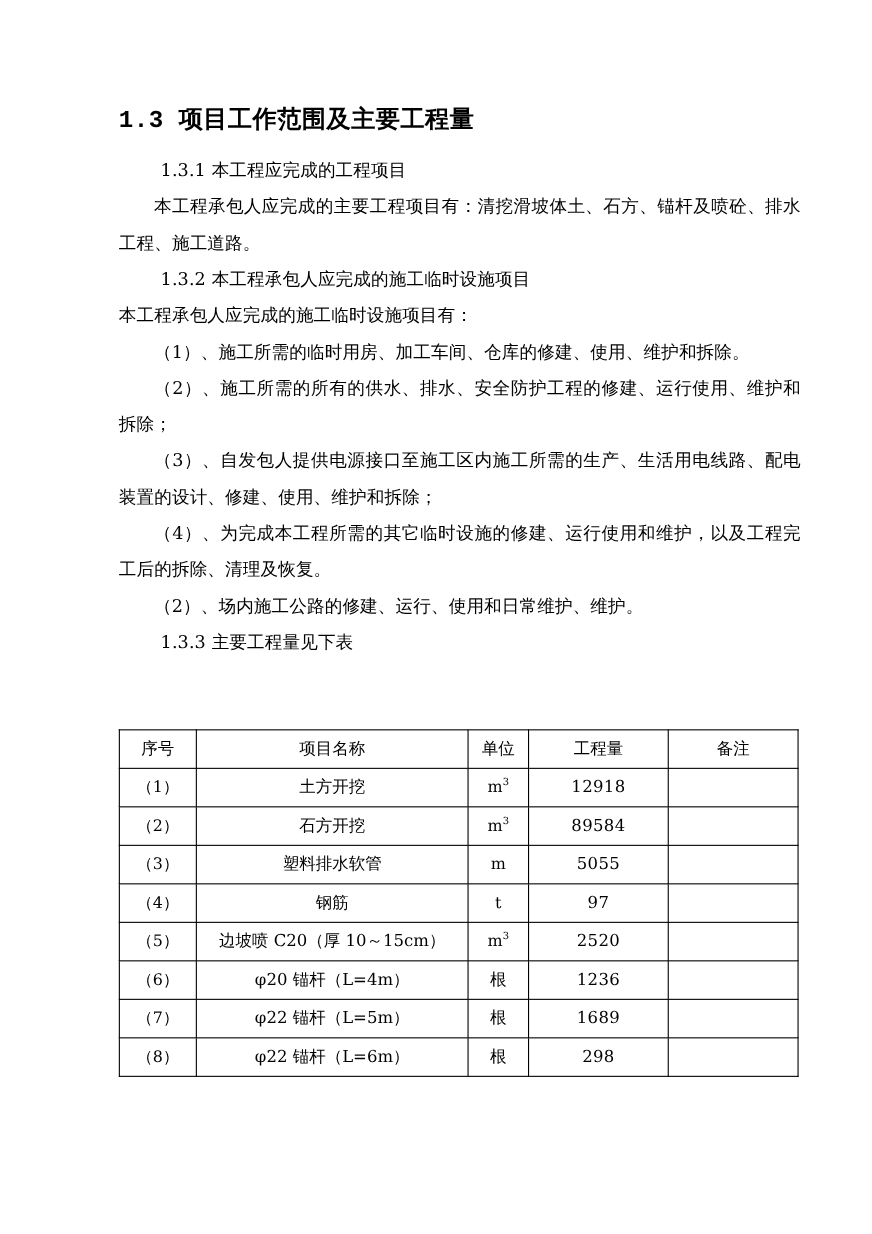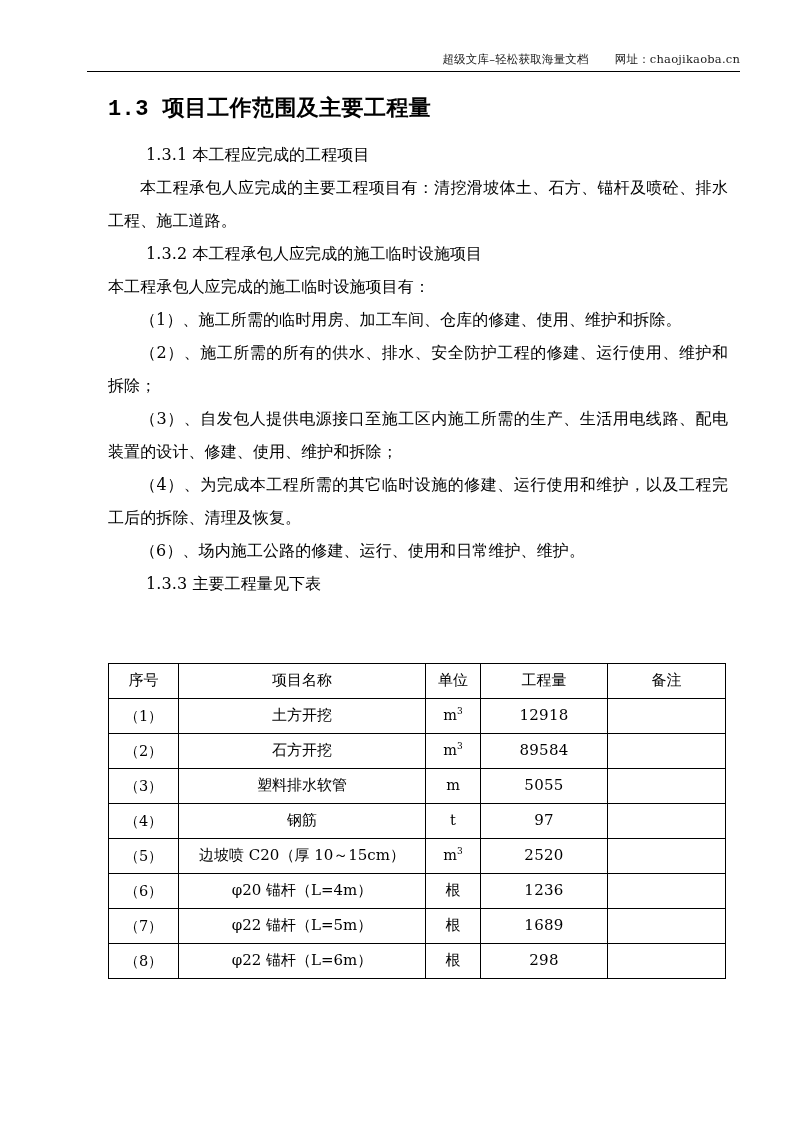--- a/index.html
+++ b/index.html
@@ -133,47 +133,38 @@
     font-weight: bold;
     color: #ff00ff;
     letter-spacing: 0.5px;
   }
 </style>
 </head>
 <body>
 
 <div class="page">
 
-  <div class="doc-header">
-    <div class="doc-header-line">
-      <span>超级文库–轻松获取海量文档</span>
-      <span class="doc-header-gap"></span>
-      <span>网址：</span>
-      <span class="doc-header-site">chaojikaoba.cn</span>
-    </div>
-    <div class="doc-header-rule"></div>
-  </div>
 
   <div class="content">
 
     <h1 class="sec-title">1.3 项目工作范围及主要工程量</h1>
 
     <p class="para indentsub">1.3.1 本工程应完成的工程项目</p>
 
     <p class="para indent2">本工程承包人应完成的主要工程项目有：清挖滑坡体土、石方、锚杆及喷砼、排水工程、施工道路。</p>
 
     <p class="para indentsub">1.3.2  本工程承包人应完成的施工临时设施项目</p>
 
     <p class="para indent1">本工程承包人应完成的施工临时设施项目有：</p>
 
     <p class="para indent2">（1）、施工所需的临时用房、加工车间、仓库的修建、使用、维护和拆除。</p>
     <p class="para indent2">（2）、施工所需的所有的供水、排水、安全防护工程的修建、运行使用、维护和拆除；</p>
     <p class="para indent2">（3）、自发包人提供电源接口至施工区内施工所需的生产、生活用电线路、配电装置的设计、修建、使用、维护和拆除；</p>
     <p class="para indent2">（4）、为完成本工程所需的其它临时设施的修建、运行使用和维护，以及工程完工后的拆除、清理及恢复。</p>
-    <p class="para indent2">（6）、场内施工公路的修建、运行、使用和日常维护、维护。</p>
+    <p class="para indent2">（2）、场内施工公路的修建、运行、使用和日常维护、维护。</p>
 
     <p class="para indentsub">1.3.3  主要工程量见下表</p>
 
   </div>
 
   <div class="qty-table-wrap">
     <table class="qty-table">
       <colgroup>
         <col class="c-no">
           <col class="c-name">

